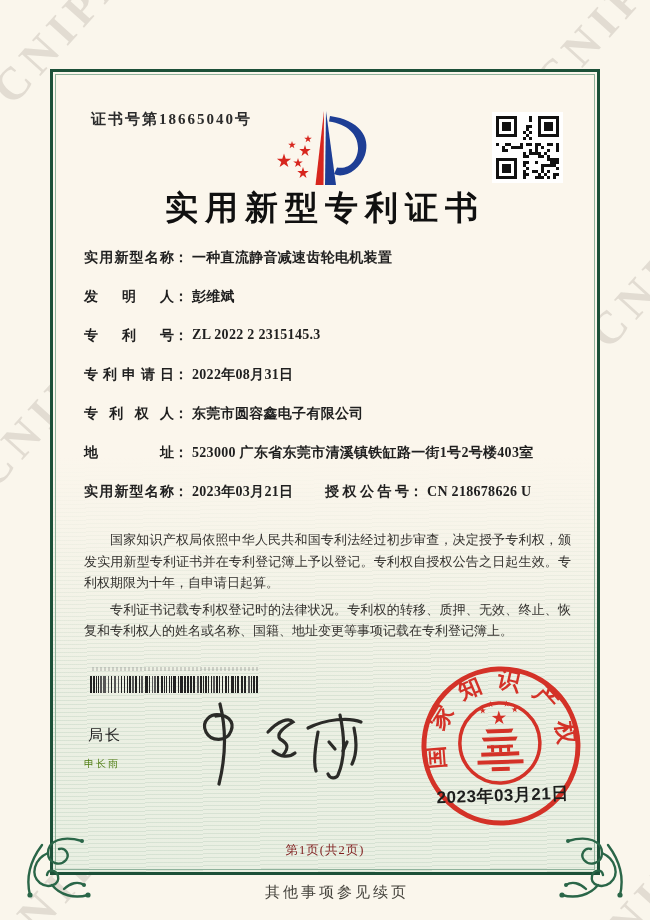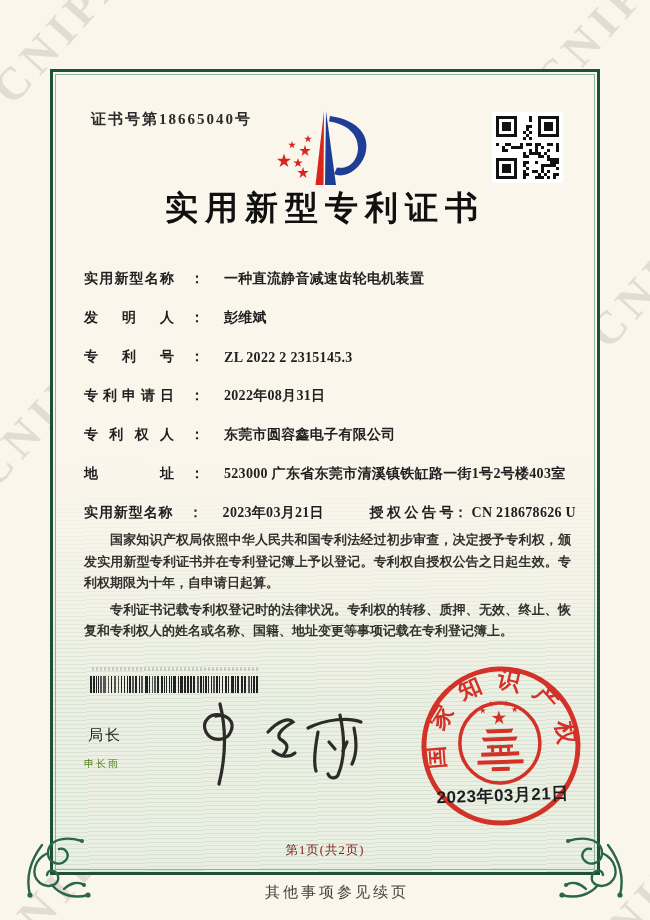--- a/index.html
+++ b/index.html
@@ -31,31 +31,31 @@
   
   .cert-no{position:absolute; left:91px; top:110px; font-size:15px; font-weight:600;
     letter-spacing:2px; color:#2b2b2b;}
   .logo{position:absolute; left:258px; top:102px; width:140px; height:100px;}
   .qr{position:absolute; left:492px; top:112px; width:71px; height:71px; background:#fff;
     padding:4px; box-sizing:border-box;}
   .title{position:absolute; left:0; right:0; top:186px; text-align:center;
     font-size:33px; font-weight:700; letter-spacing:7px; color:#101010;}
   
   .fields{position:absolute; left:84px; top:249px; width:492px; font-size:14px; color:#1f1f1f;}
-  .row{height:39px; display:flex; align-items:flex-end; white-space:nowrap;gap:16px;}
+  .row{height:39px; display:flex; align-items:flex-start; white-space:nowrap;}
   .flabel{display:inline-block; width:90px; text-align:justify; text-align-last:justify;
     font-weight:600;}
   .colon{font-weight:600; margin-right:4px;}
   .fvalue{font-weight:600; letter-spacing:0.3px;}
   .pair2{display:flex; align-items:center;}
   .pair2 .flabel{width:84px;}
   .grant-date{display:inline-block; width:133px;}
   
   .paras{position:absolute; left:84px; top:529px; width:487px; font-size:13px;
-    line-height:21.5px; color:#33312e; font-weight:700; text-align:justify;}
+    line-height:21.5px; color:#33312e; font-weight:400; text-align:justify;}
   .paras p{margin:0 0 5px 0; text-indent:2em;}
   
   .barcode-ghost{position:absolute; left:92px; top:667px; width:166px; height:4px; opacity:.28;
     background:repeating-linear-gradient(90deg,#777 0 2px,transparent 2px 4px);}
   .barcode{position:absolute; left:90px; top:676px;}
   .sig-title{position:absolute; left:88px; top:726px; font-family:"Liberation Sans","DejaVu Sans",sans-serif;
     font-size:15px; letter-spacing:2px; color:#222; font-weight:500;}
   .sig-name{position:absolute; left:84px; top:757px; font-family:"Liberation Sans","DejaVu Sans",sans-serif;
     font-size:10px; letter-spacing:2px; color:#4d7c0f; font-weight:500;}
   .signature{position:absolute; left:190px; top:698px; width:185px; height:92px;}

